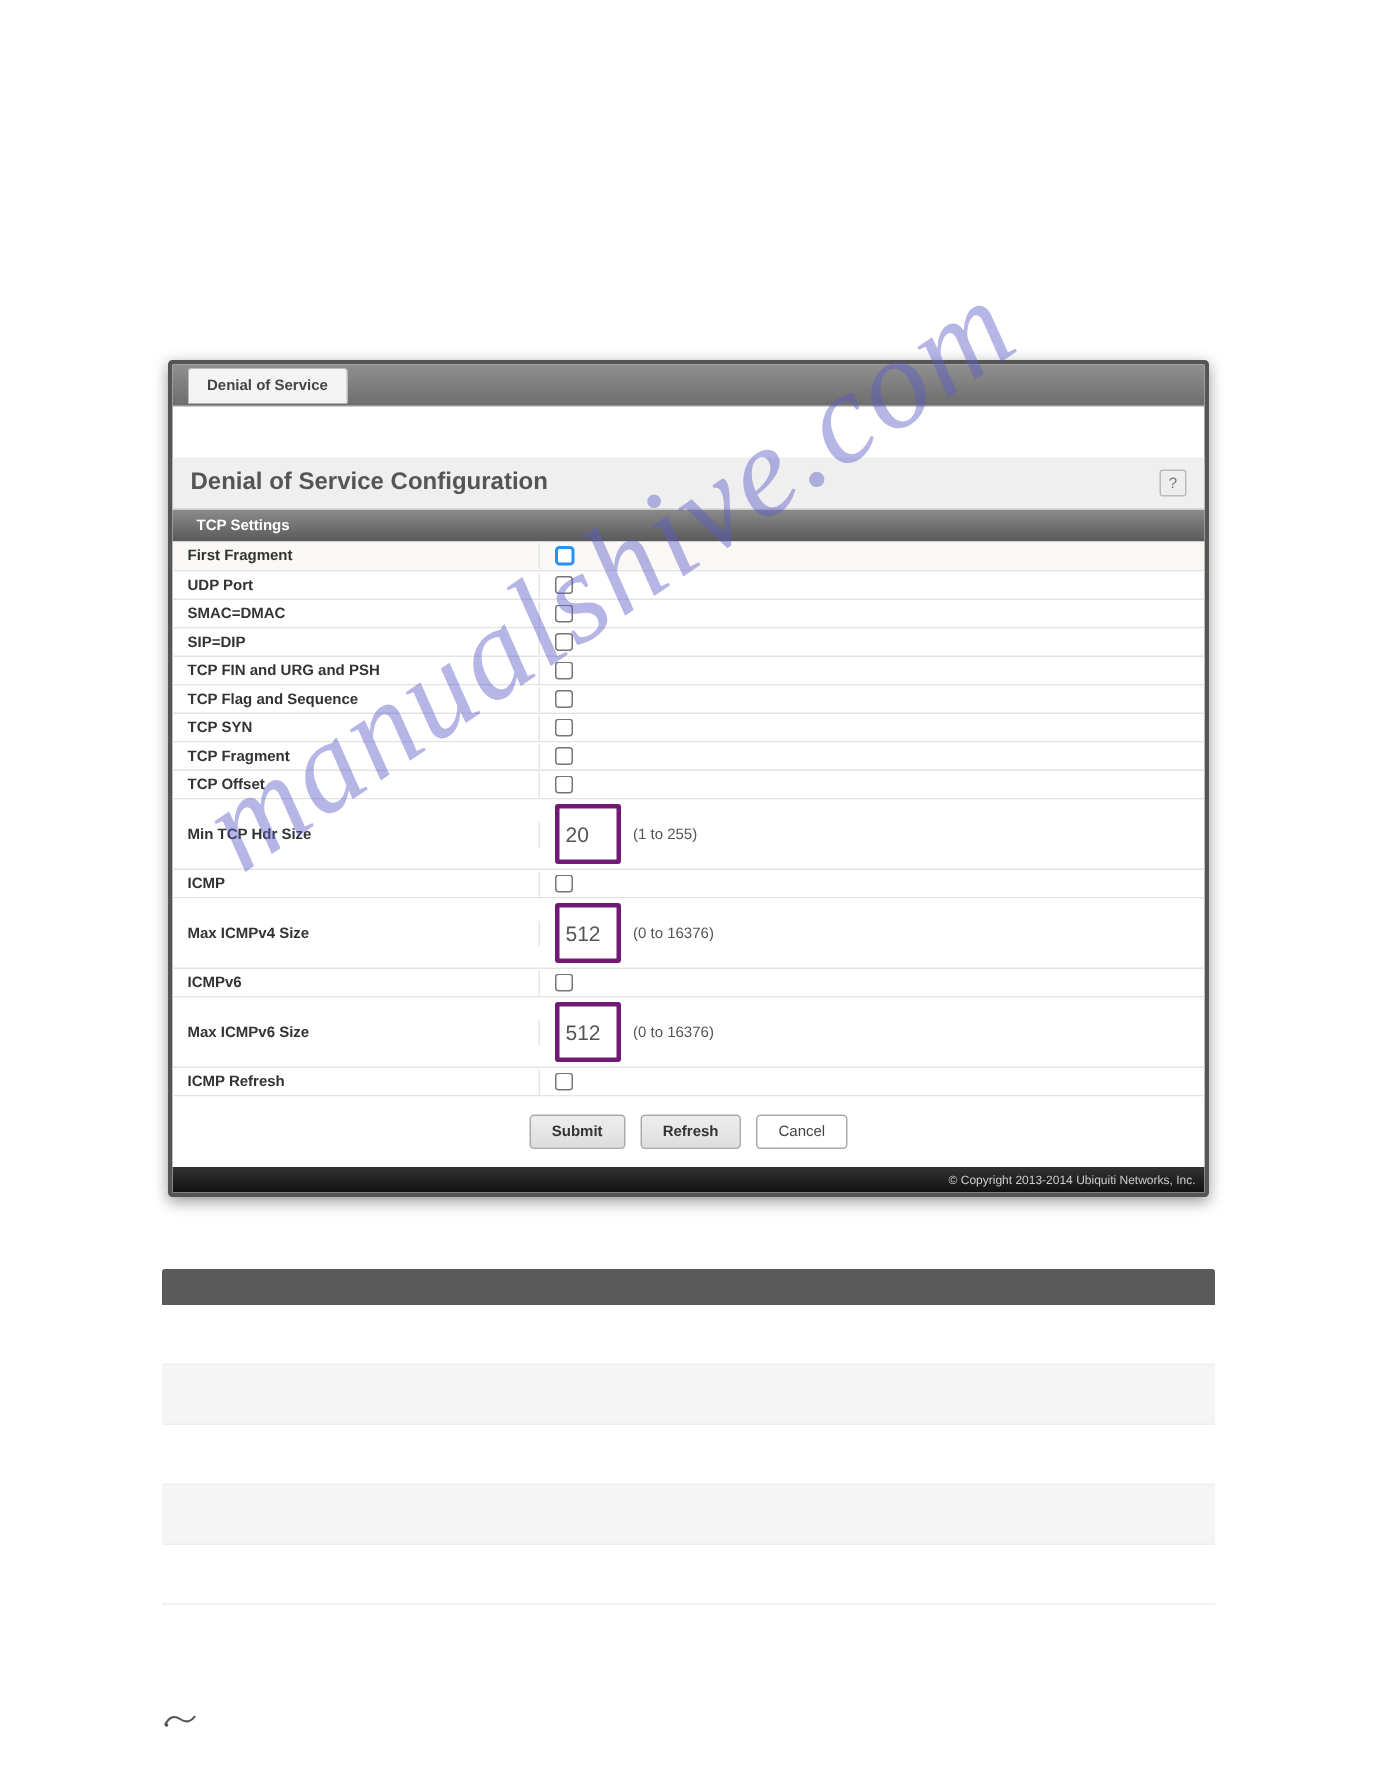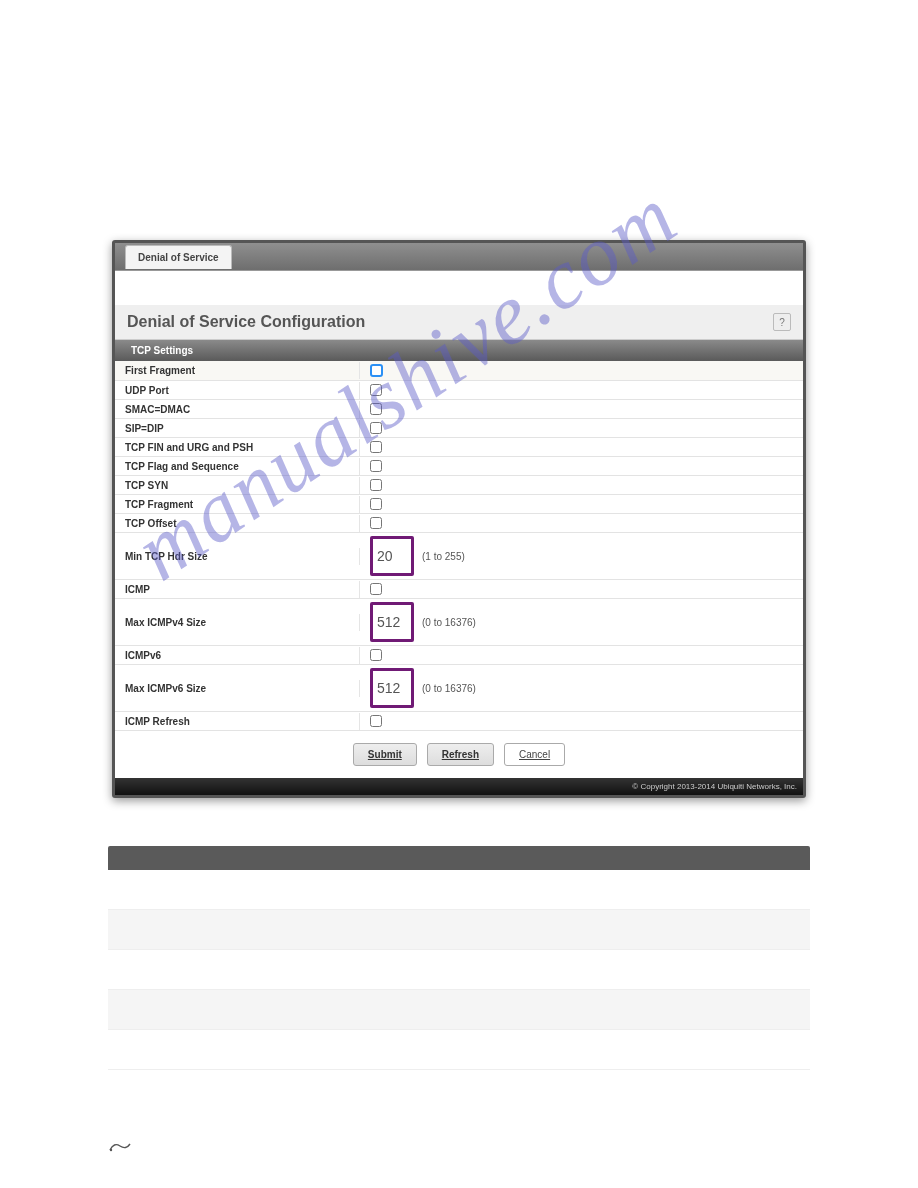--- a/index.html
+++ b/index.html
@@ -127,21 +127,20 @@
   }
   .btn {
     padding: 5px 14px;
     font-size: 10px;
     border-radius: 3px;
     cursor: pointer;
     border: 1px solid #aaa;
     background: linear-gradient(to bottom, #eee, #ddd);
     color: #333;
     font-weight: bold;
-    text-decoration: underline;
   }
   .btn.secondary {
     background: #fff;
     font-weight: normal;
     color: #444;
   }
   .footer {
     background: linear-gradient(to bottom, #333, #111);
     color: #ccc;
     font-size: 8px;

